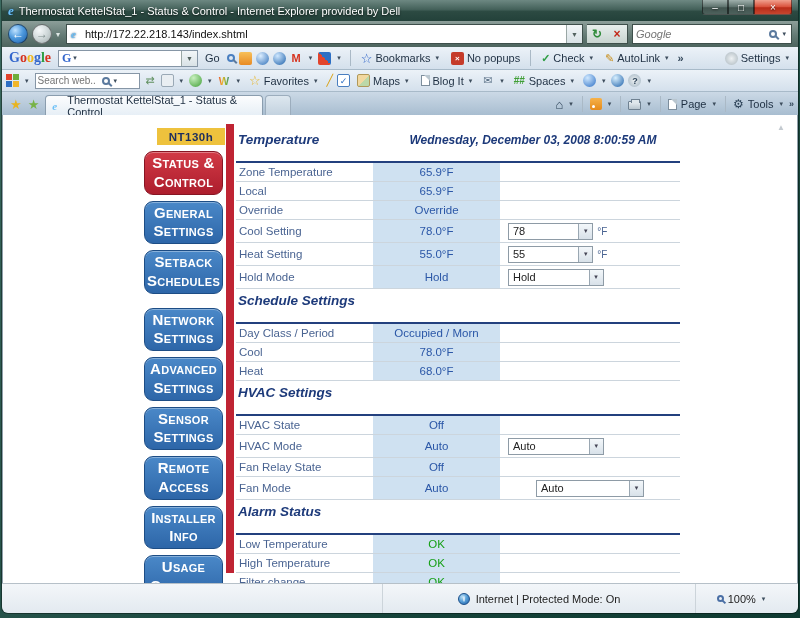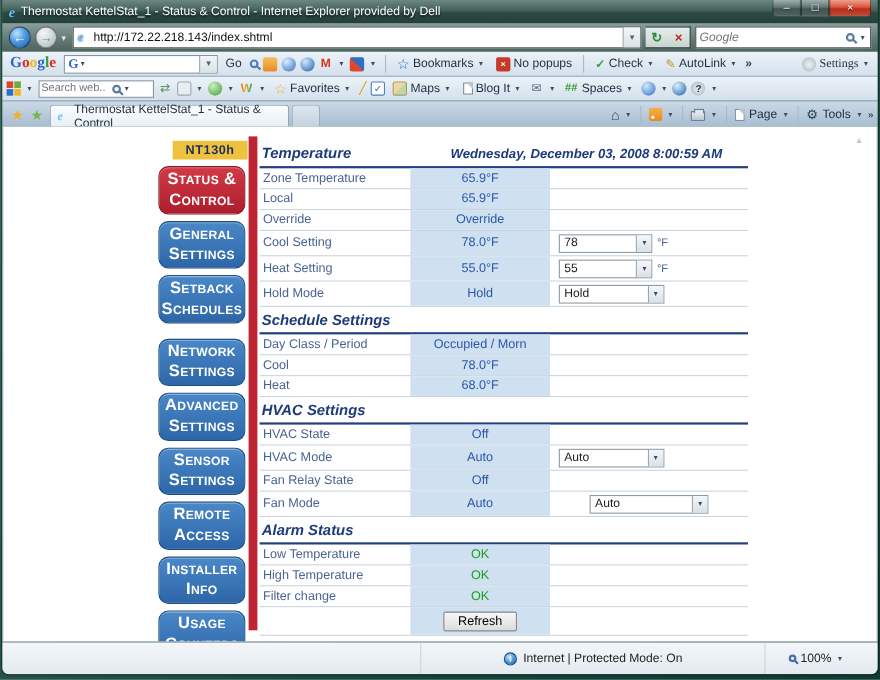--- a/index.html
+++ b/index.html
@@ -71,21 +71,21 @@
   .ico { width:13px; height:13px; display:inline-flex; align-items:center; justify-content:center;
     font-size:11px; flex:none; }
   .ico-sq { border-radius:2px; }
   .star-blue { color:#2b62c9; font-size:13px; }
   .star-gold { color:#e8b420; font-size:13px; }
   .star-green { color:#78b346; font-size:13px; }
   .nopop { background:#c53b2a; color:#fff; font-size:8px; font-weight:bold; border-radius:2px; }
   .checkmark { color:#2f9e44; font-weight:bold; }
   .pencil { color:#c98f1d; }
   .more { font-weight:bold; color:#33475a; }
-  .right { margin-left:auto;font-family:Liberation Serif, serif; }
+  .right { margin-left:auto; }
   .circle-ico { border-radius:50%; }
   .winflag { display:grid; grid-template-columns:6px 6px; grid-template-rows:6px 6px; gap:1px; }
   .winflag span:nth-child(1){background:#e2442c}.winflag span:nth-child(2){background:#6fae3c}
   .winflag span:nth-child(3){background:#2d6fc4}.winflag span:nth-child(4){background:#f0b52a}
   .lsearch { width:105px; height:16px; background:#fff; border:1px solid #8696a6;
     display:flex; align-items:center; padding:0 2px; gap:2px; }
   .lsearch input { border:none; outline:none; width:62px; font-size:10px; color:#666;
     background:transparent; font-family:"Liberation Sans",sans-serif; }
 
   
@@ -128,21 +128,21 @@
   .sbtn.active { background:linear-gradient(#d23a46,#ad1d2d); border-color:#871523; }
   .sbtn.gap { margin-top:14px; }
   .sbtn.single { min-height:19px;text-align:center; }
 
   .redstripe { position:absolute; left:223px; top:9px; width:8px; height:449px; background:#bf2433; }
 
   .main { position:absolute; left:233px; top:13px; width:444px; }
   .goldbar { height:18px; background:#eec23d; display:flex; align-items:center;
     justify-content:space-between; padding:0 6px; font-weight:bold; font-size:12.5px; color:#1d2e5e; }
   .sec-head { display:grid; grid-template-columns:150px 1fr; align-items:end;
-    border-bottom:2px solid #23407e; padding:4px 0 4px; }
+    border-bottom:2px solid #23407e; padding:4px 0 14px; }
   .sec-title { font-style:italic; font-weight:bold; font-size:13.5px; color:#1d3a7a; padding-left:2px; }
   .sec-date { font-style:italic; font-weight:bold; font-size:12px; color:#1d3a7a; text-align:center; }
   .trow { display:grid; grid-template-columns:137px 127px 1fr; align-items:center;
     border-bottom:1px solid #ccd5dd; min-height:18px; }
   .tlabel { font-size:11.5px; color:#4a6492; padding-left:3px; }
   .tvalue { background:#cfe1f1; align-self:stretch; display:flex; align-items:center;
     justify-content:center; font-size:11.5px; color:#2b57a7; }
   .tvalue.ok { color:#17a017; }
   .tctrl { padding-left:8px; display:flex; align-items:center; min-height:18px; }
   .trow.tall { min-height:23px; }

